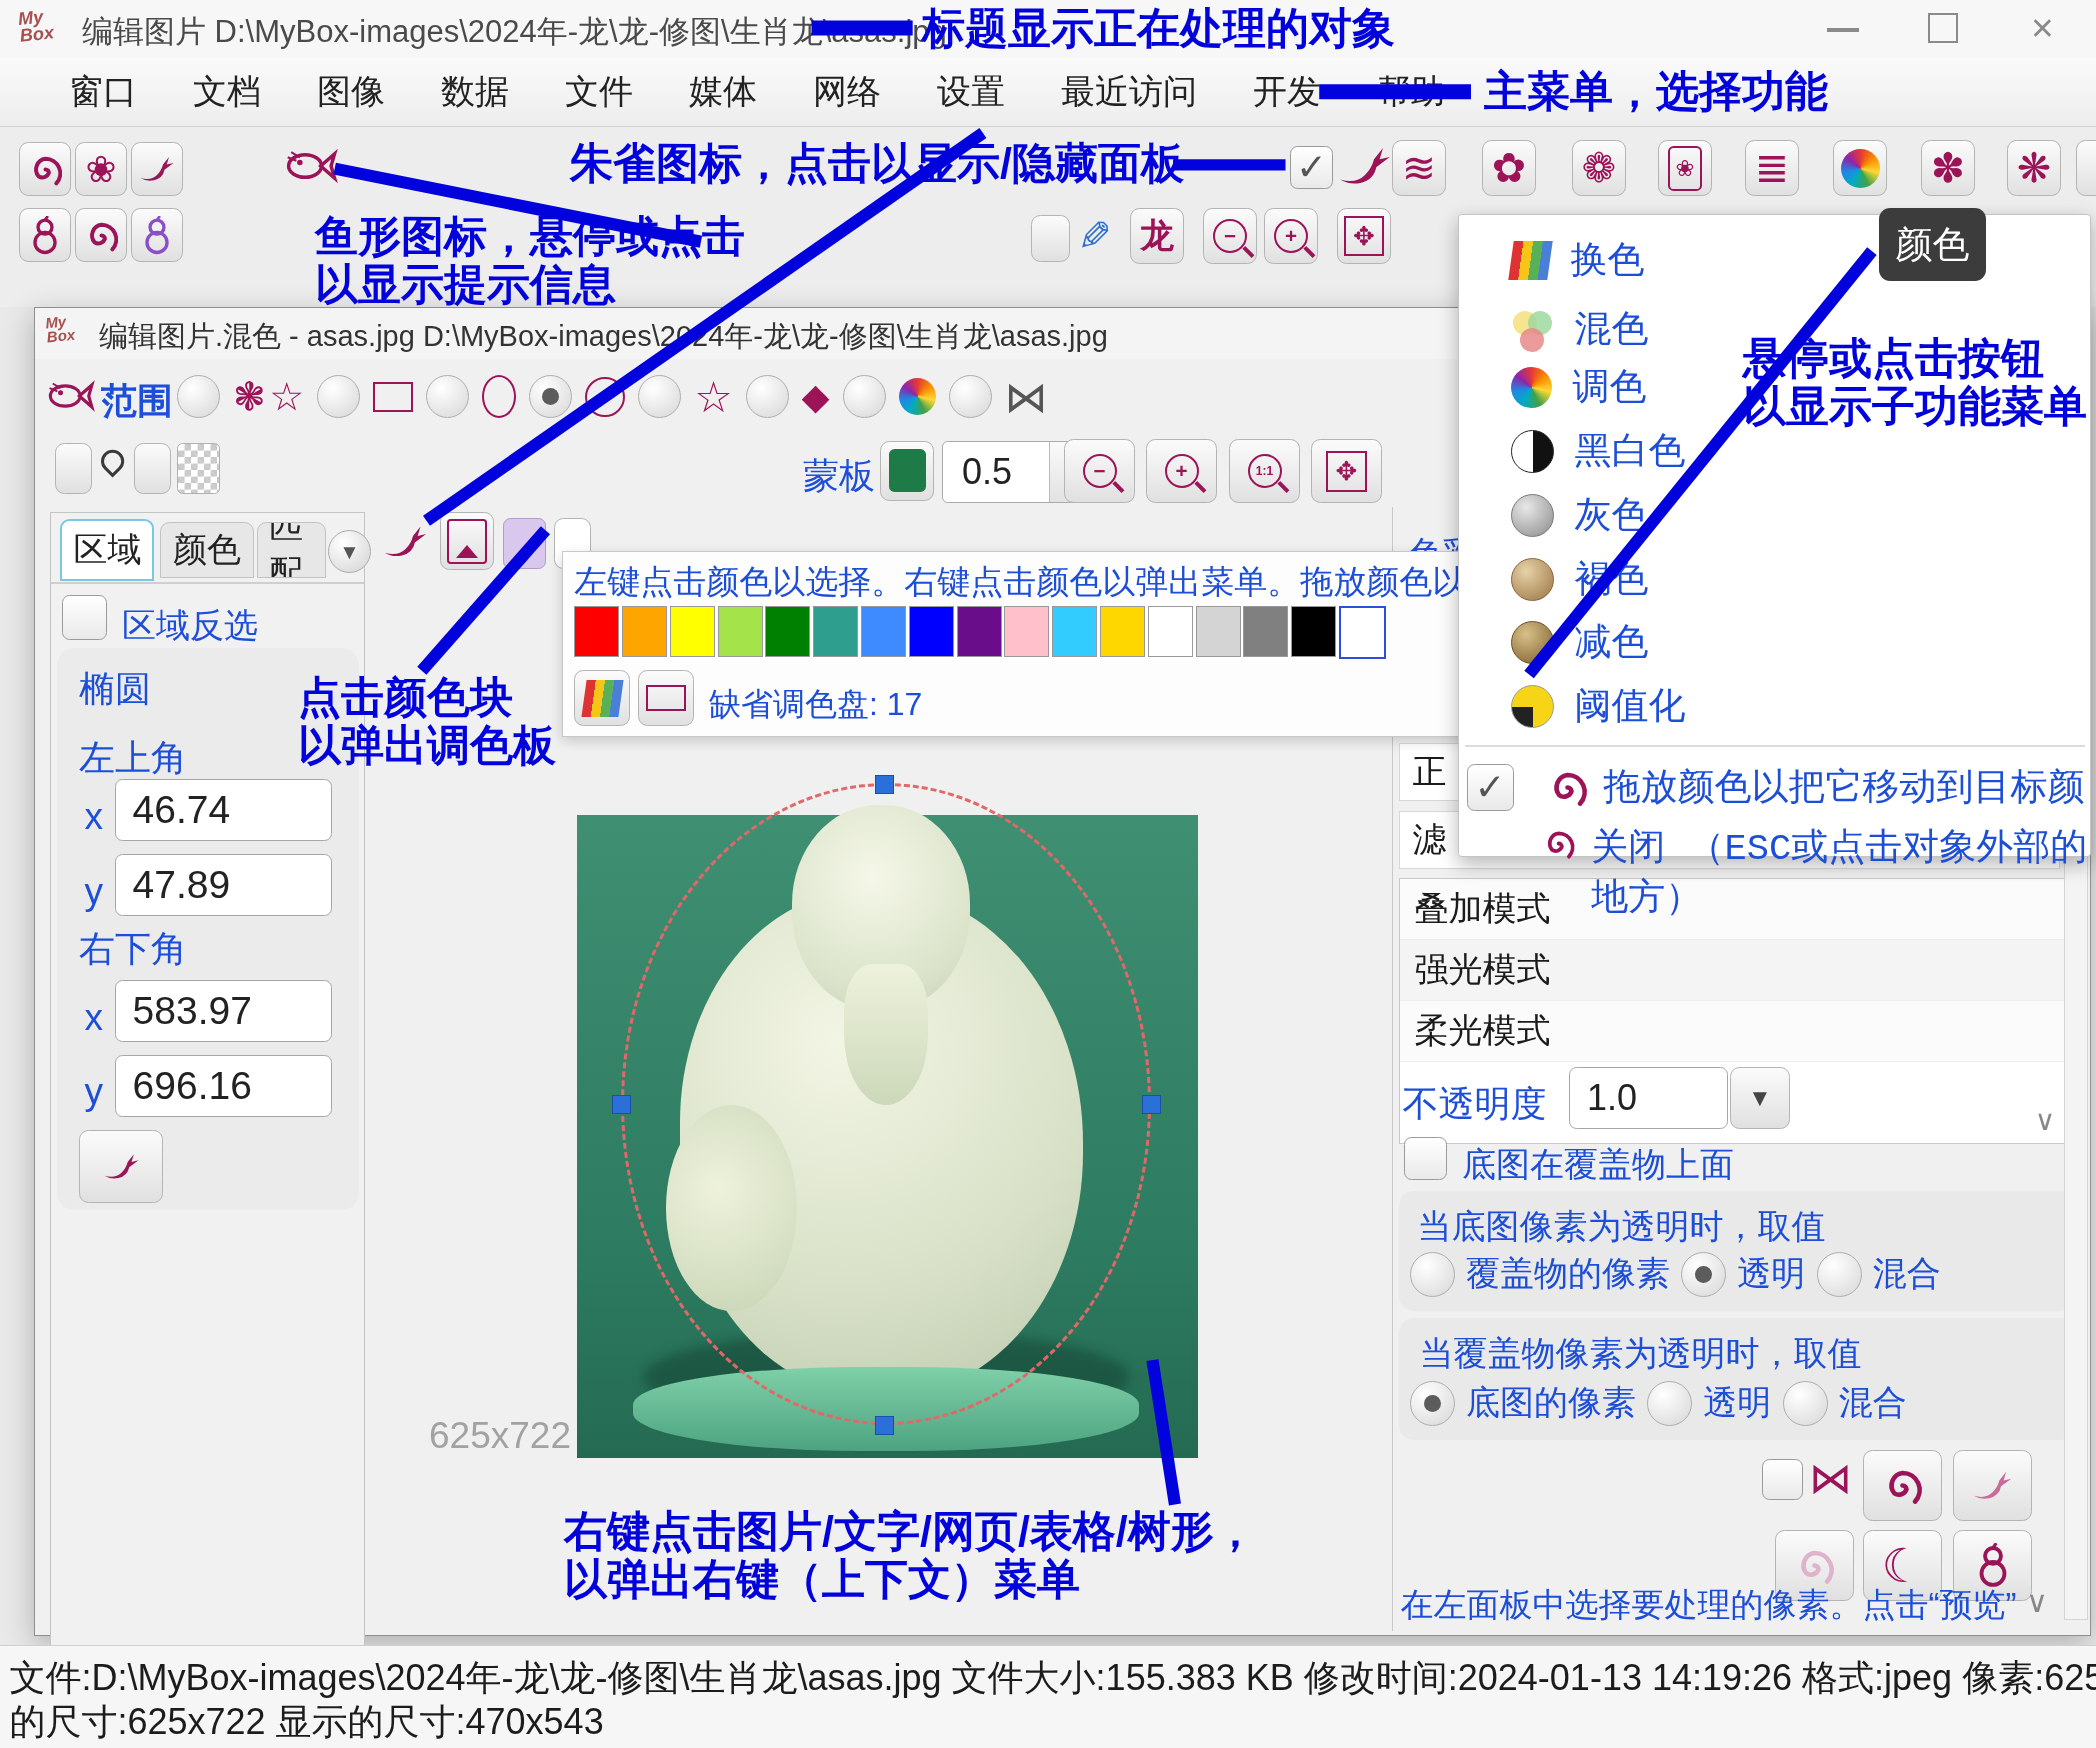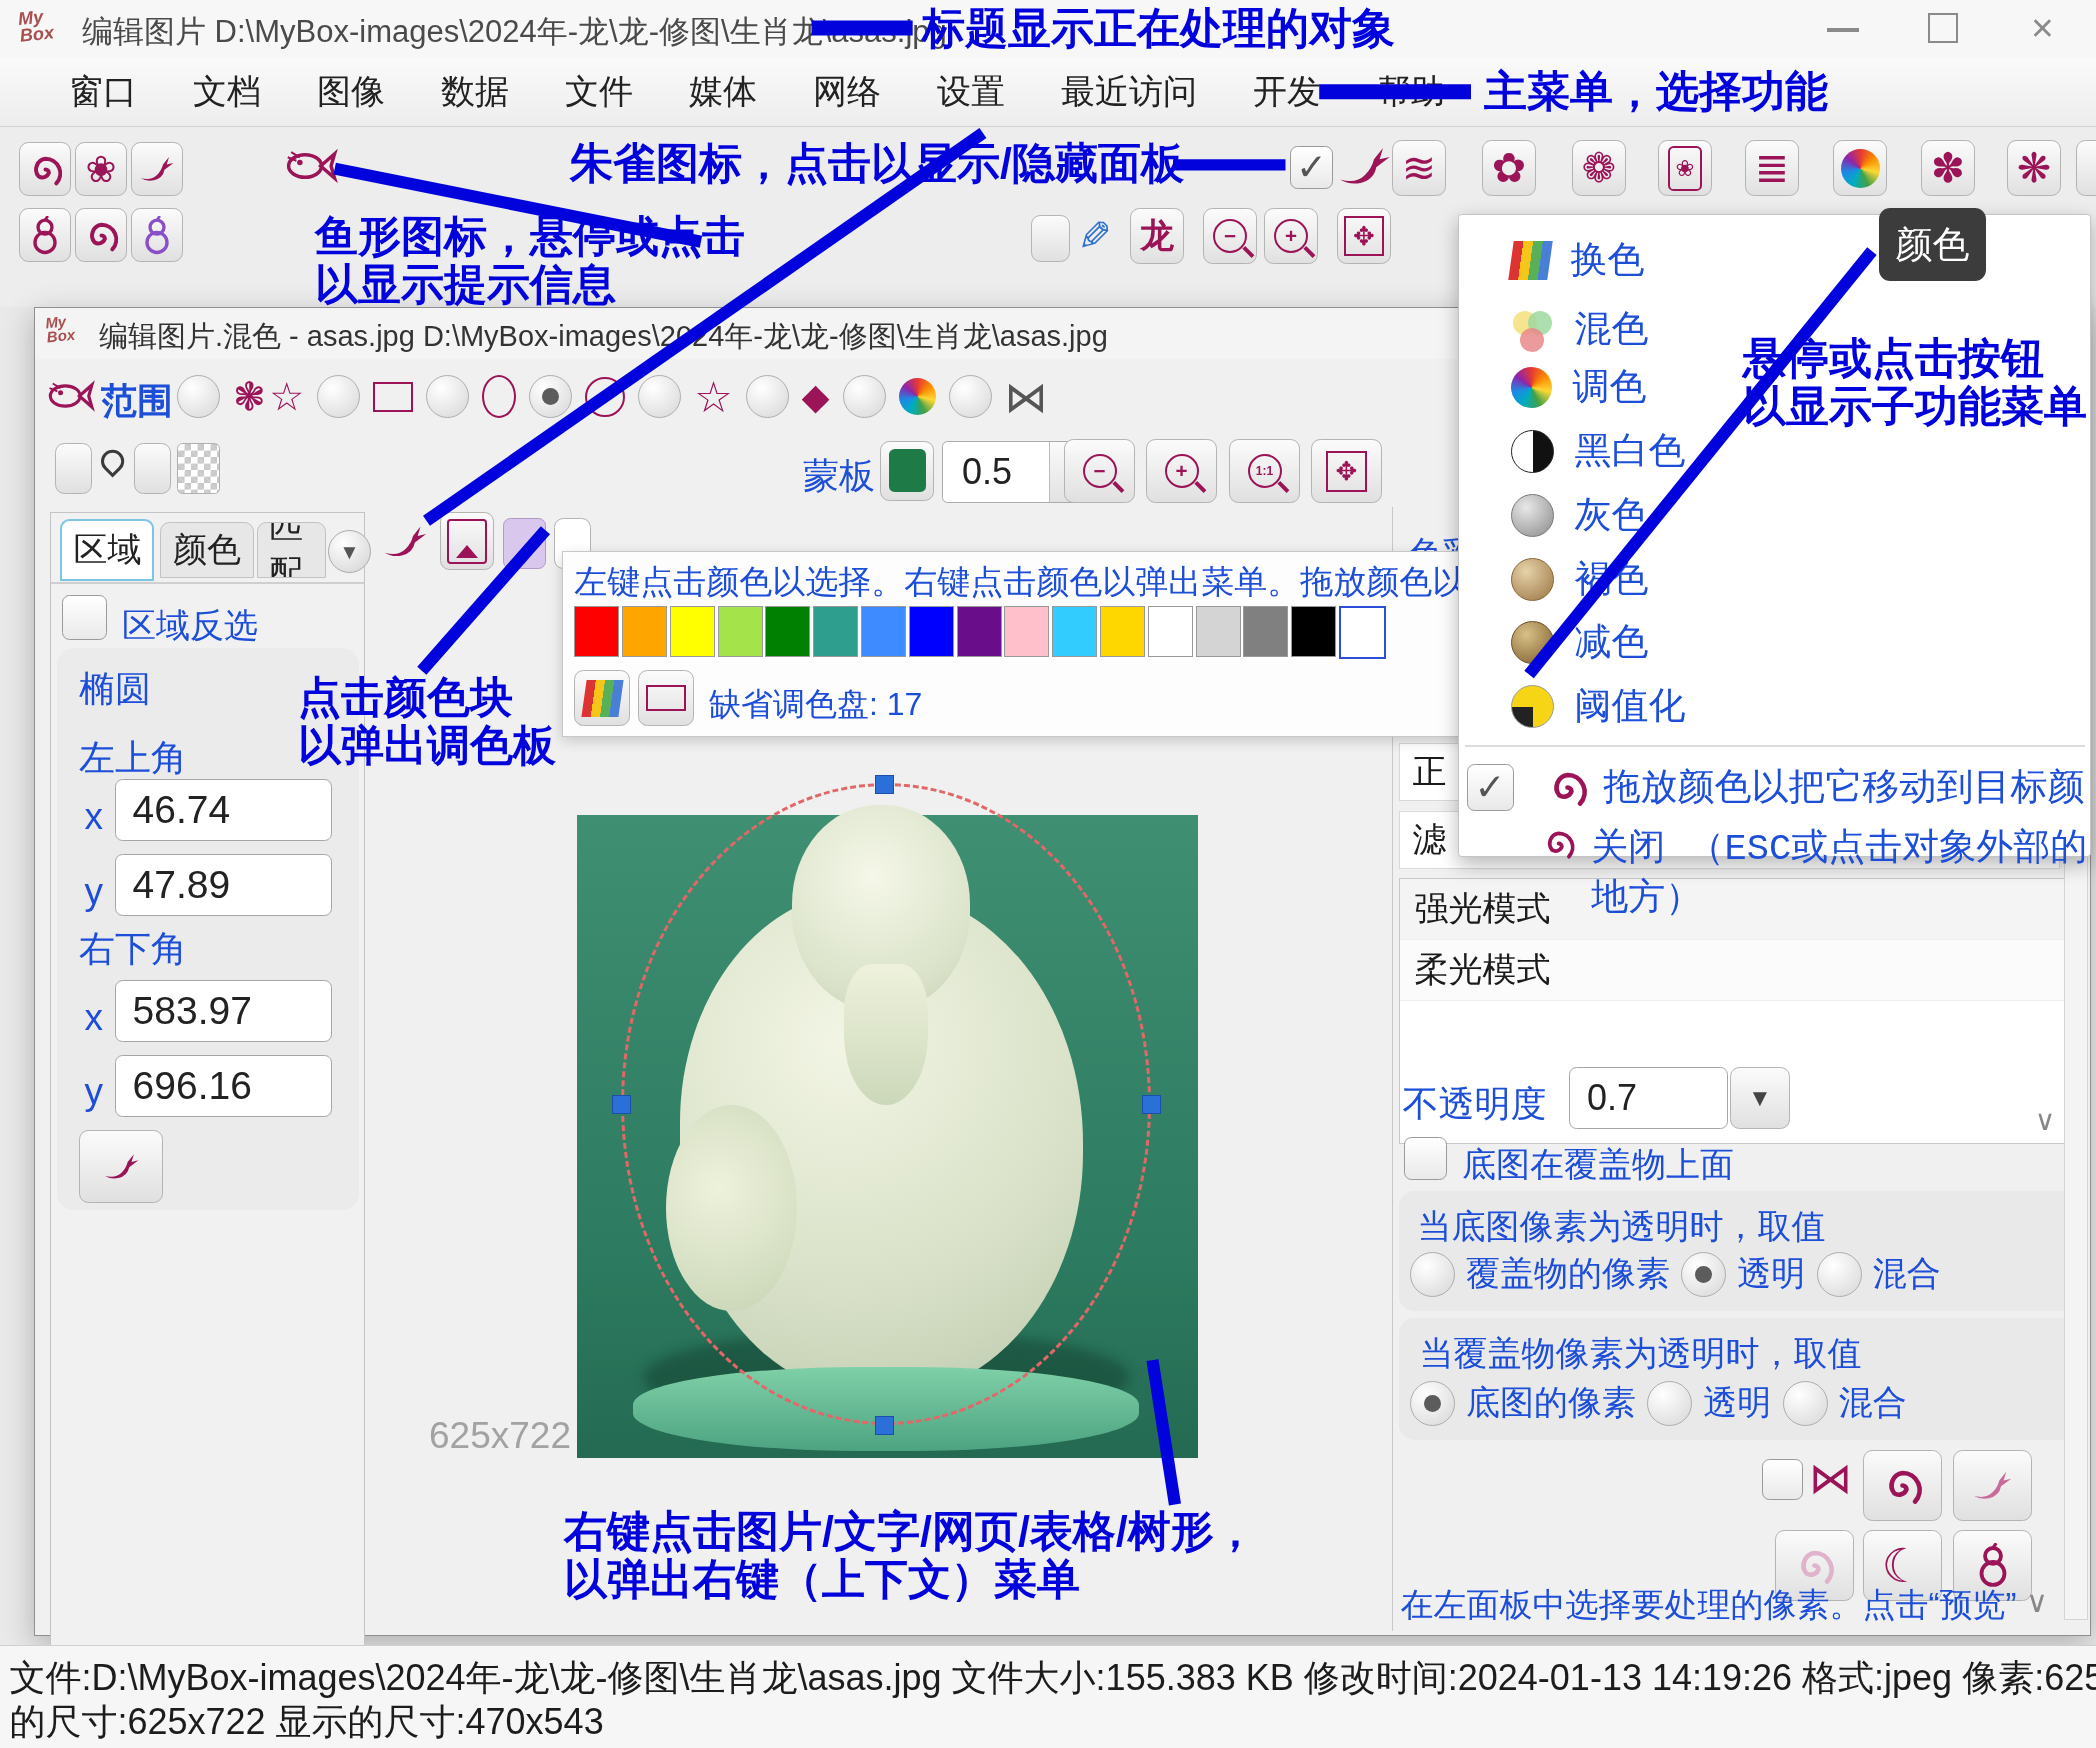--- a/index.html
+++ b/index.html
@@ -284,26 +284,27 @@
 
     <div class="b" style="left:1357px;top:199px;width:697px;height:1124px;background:#f0f0f0;border-left:0.9px solid #c8c8c8;">
       <div class="b lbl" style="left:15px;top:24px;font-size:34px;">色彩</div>
       <div class="b" style="left:5.6px;top:236px;width:661px;height:58px;background:#fff;border:0.9px solid #d8d8d8;display:flex;align-items:center;padding-left:13px;font-size:34px;color:#1b1b1b;">
           <span>正</span>
         </div>
       <div class="b" style="left:5.6px;top:304px;width:661px;height:58px;background:#fff;border:0.9px solid #d8d8d8;display:flex;align-items:center;padding-left:13px;font-size:34px;color:#1b1b1b;">
           <span>滤</span>
         </div>
       <div class="b" style="left:5.6px;top:371px;width:667px;height:266px;background:#fff;border:0.9px solid #c8c8c8;">
+        <div class="listrow" style="height:60px;background:#fbfbfb;border-bottom:0.9px solid #eee;">叠加模式</div>
         <div class="listrow" style="height:60px;background:#f4f4f4;border-bottom:0.9px solid #eee;">强光模式</div>
         <div class="listrow" style="height:60px;background:#fbfbfb;border-bottom:0.9px solid #eee;">柔光模式</div>
         <div style="position:absolute;right:9.4px;bottom:5.6px;color:#888;font-size:28px;">∨</div>
       </div>
       <div class="b lbl" style="left:9.4px;top:573px;font-size:36px;">不透明度</div>
-      <div class="b inp" style="left:176px;top:560px;width:159px;height:62px;font-size:36px;">0.7</div>
+      <div class="b inp" style="left:176px;top:560px;width:159px;height:62px;font-size:36px;">1.0</div>
       <div class="b btn" style="left:337px;top:560px;width:60px;height:62px;color:#444;font-size:24px;">▼</div>
       <div class="b cb" style="left:11.2px;top:630px;width:43px;height:43px;font-size:36px;"></div>
       <div class="b lbl" style="left:69px;top:635px;font-size:34px;">底图在覆盖物上面</div>
 
       <div class="b" style="left:5.6px;top:684px;width:676px;height:120px;background:#e9e9e9;border-radius:15px;">
         <div class="b lbl" style="left:19px;top:13px;font-size:34px;">当底图像素为透明时，取值</div>
         <div class="b" style="left:11.2px;top:60px;display:flex;align-items:center;gap:11.2px;">
           <span class="rad" style="width:43px;height:43px;"></span>
           <span class="lbl" style="font-size:34px;">覆盖物的像素</span>
           <span class="rad sel" style="width:43px;height:43px;"></span>

